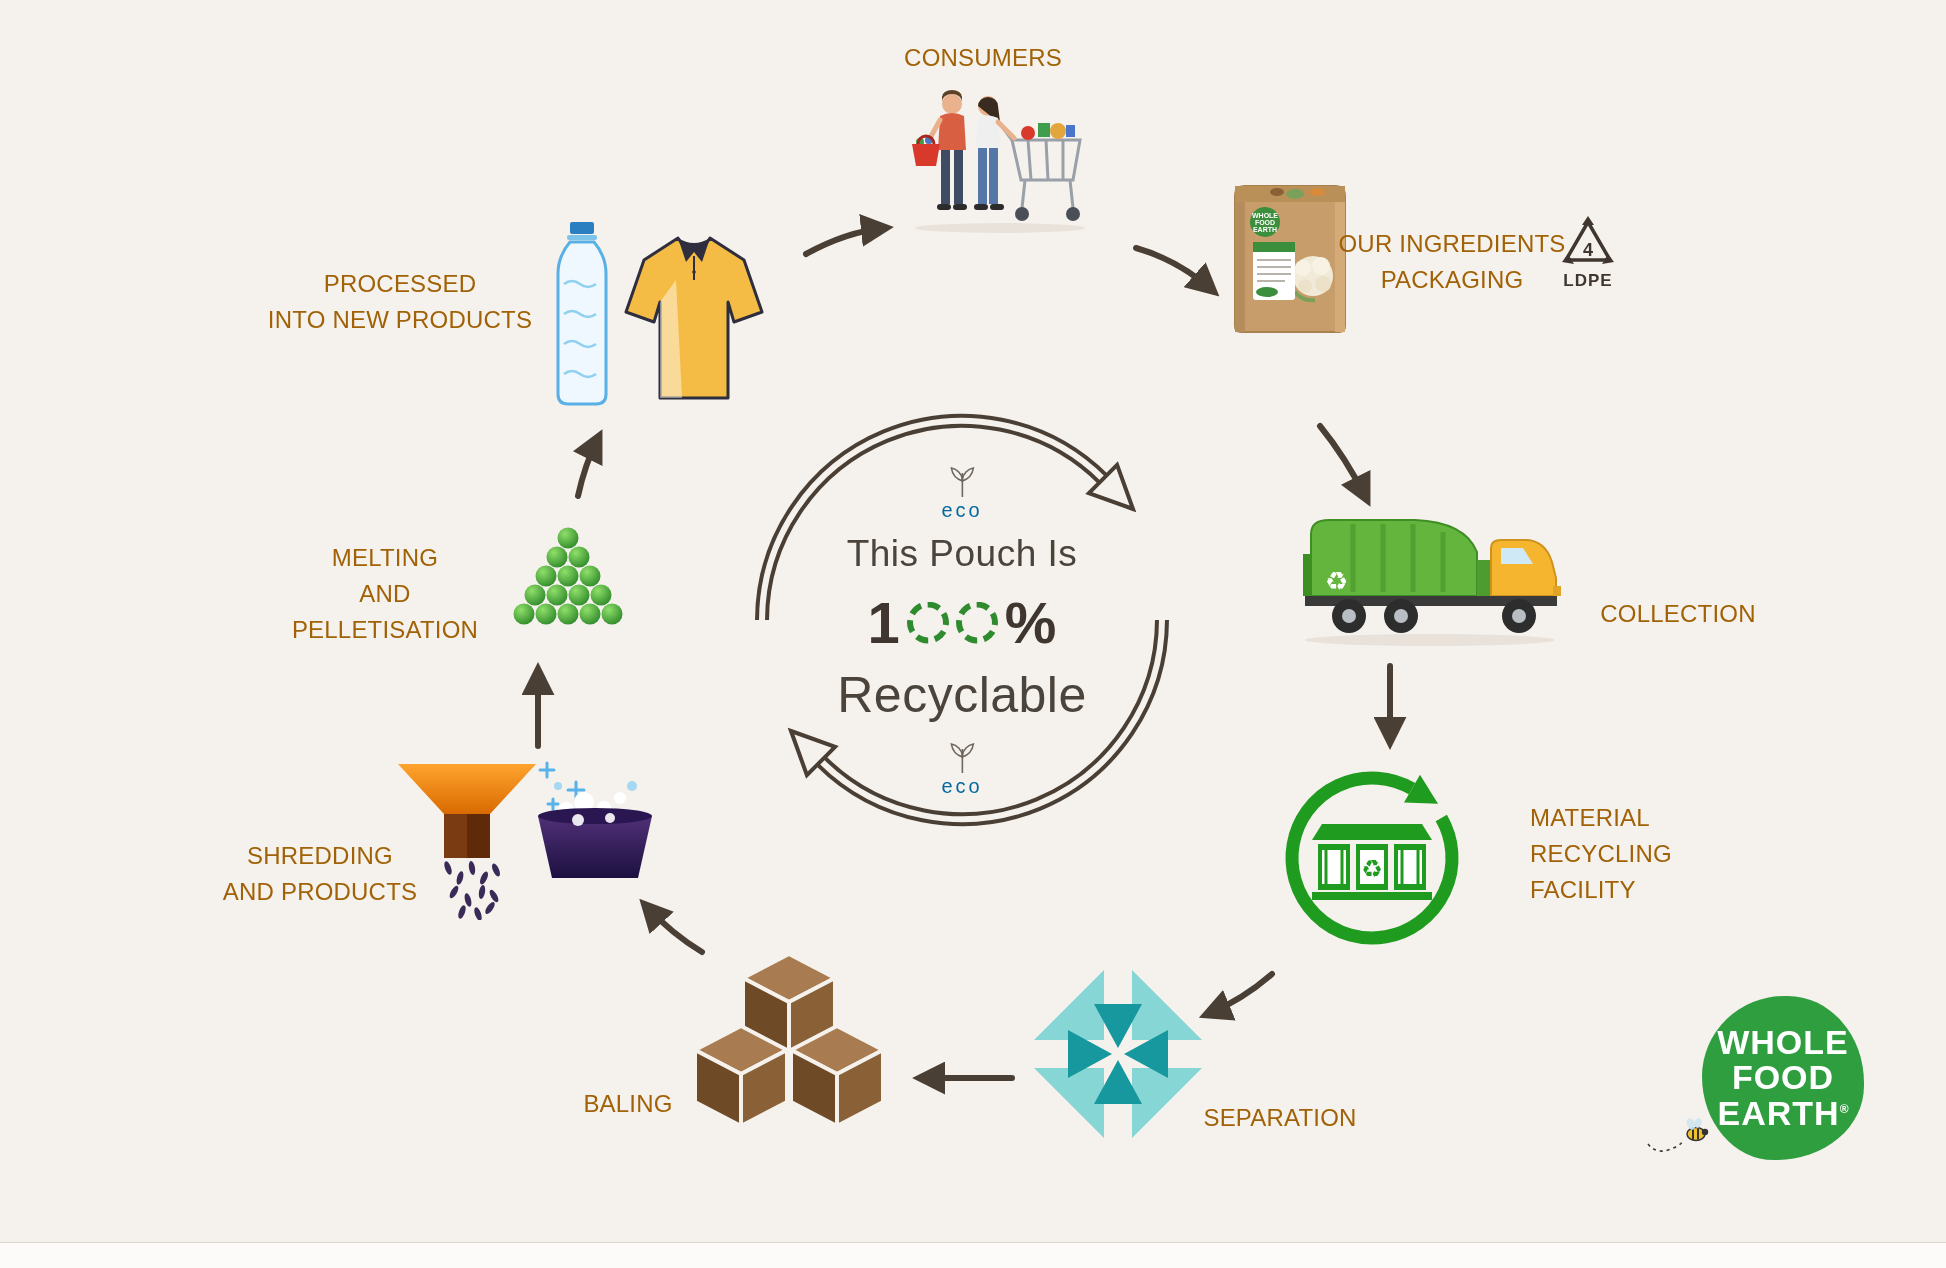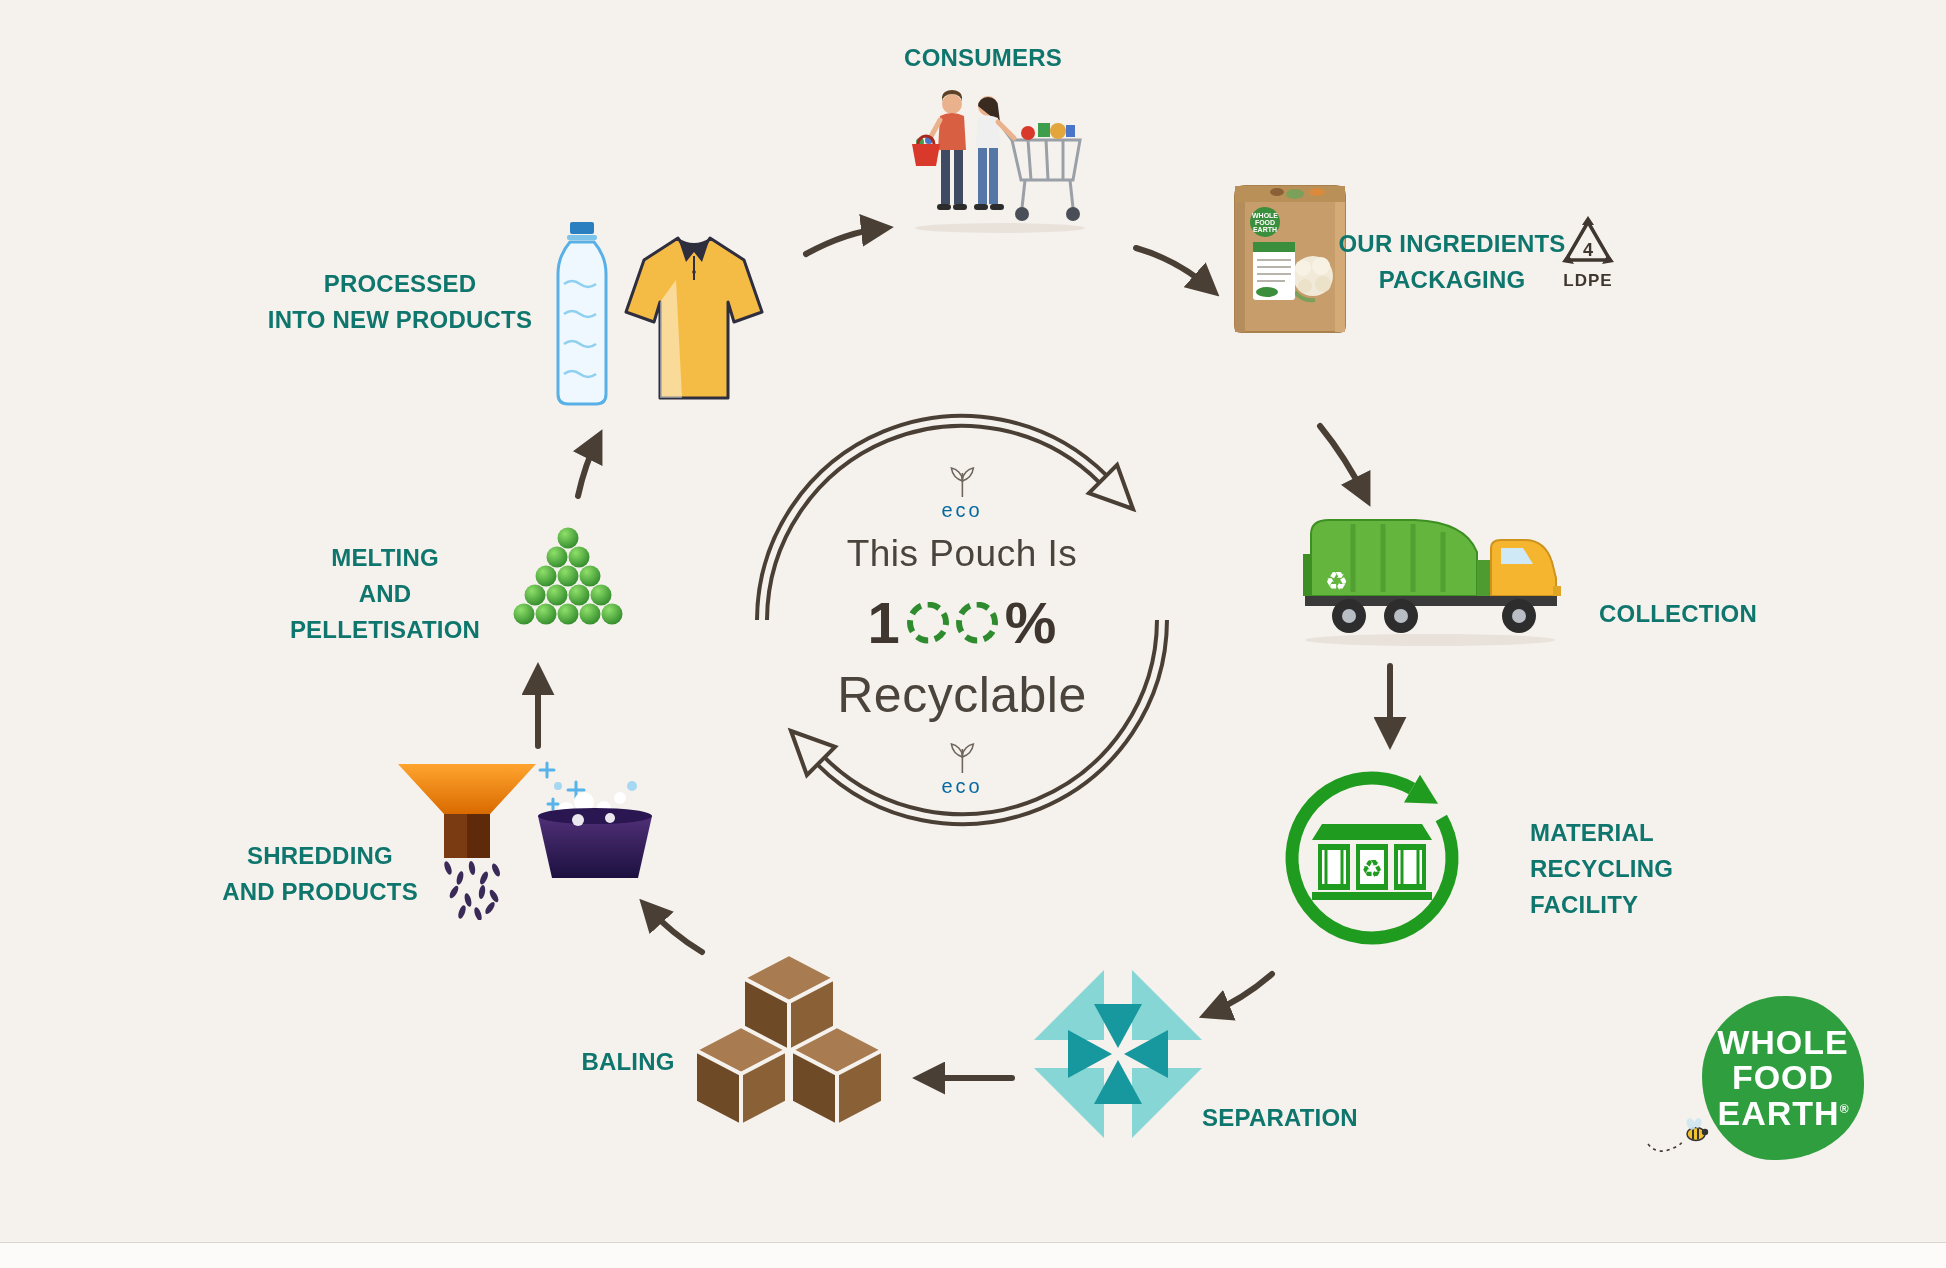--- a/index.html
+++ b/index.html
@@ -9,25 +9,25 @@
     position:relative; width:1946px; height:1268px;
     background:#f5f1ec; overflow:hidden;
   }
   .footer-strip {
     position:absolute; left:0; right:0; bottom:0; height:26px;
     background:#fcfbf9; border-top:1px solid #dad5d0;
   }
   .abs { position:absolute; }
   .stage-label {
     position:absolute; transform:translateX(-50%);
-    text-align:center; font-weight:700; font-size:24px;
-    color:#0f766e; line-height:1.5; white-space:pre-line;
+    text-align:center; font-weight:400; font-size:24px;
+    color:#a16207; line-height:1.5; white-space:pre-line;
     letter-spacing:0.2px;
   }
-  .stage-label.align-left { transform:none; text-align:left;margin-top:15px; }
+  .stage-label.align-left { transform:none; text-align:left; }
   
   .center-text {
     position:absolute; left:962px; top:628px; transform:translate(-50%,-50%);
     text-align:center; color:#4a443c; width:420px;
   }
   .center-line1 { font-size:37px; letter-spacing:.5px; }
   .percent-row {
     display:flex; align-items:center; justify-content:center;
     gap:7px; margin:14px 0 10px 0;
   }
@@ -273,21 +273,21 @@
       <polygon points="60,30 106,54 106,106 60,82" fill="#6e4a27"></polygon>
       <polygon points="152,30 106,54 106,106 152,82" fill="#8a6136"></polygon>
       <polygon points="58,78 104,102 58,126 12,102" fill="#a87c50"></polygon>
       <polygon points="12,102 58,126 58,178 12,154" fill="#6e4a27"></polygon>
       <polygon points="104,102 58,126 58,178 104,154" fill="#8a6136"></polygon>
       <polygon points="154,78 200,102 154,126 108,102" fill="#a87c50"></polygon>
       <polygon points="108,102 154,126 154,178 108,154" fill="#6e4a27"></polygon>
       <polygon points="200,102 154,126 154,178 200,154" fill="#8a6136"></polygon>
     </g>
   </svg>
-  <div class="stage-label" style="left:628px;top:1044px;">BALING</div>
+  <div class="stage-label" style="left:628px;top:1086px;">BALING</div>
 
   <svg class="abs" style="left:396px;top:758px;" width="270" height="162" viewBox="0 0 270 162">
     <defs>
       <linearGradient id="fg" x1="0" y1="0" x2="0" y2="1">
         <stop offset="0" stop-color="#ffa42e"></stop>
           <stop offset="1" stop-color="#d96a00"></stop>
       </linearGradient>
       <linearGradient id="bg2" x1="0" y1="0" x2="0" y2="1">
         <stop offset="0" stop-color="#503077"></stop>
           <stop offset="1" stop-color="#1c1040"></stop>

